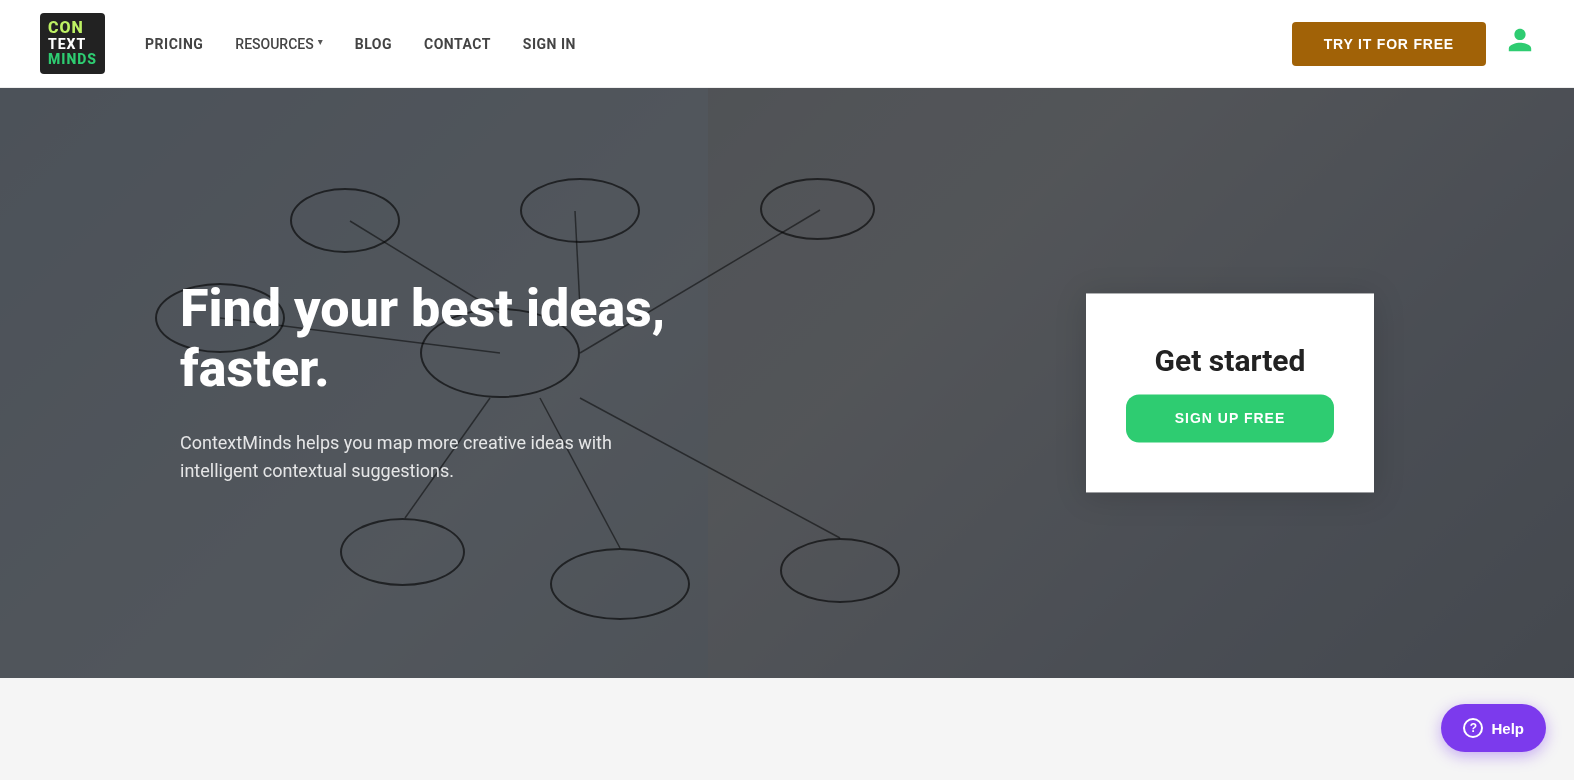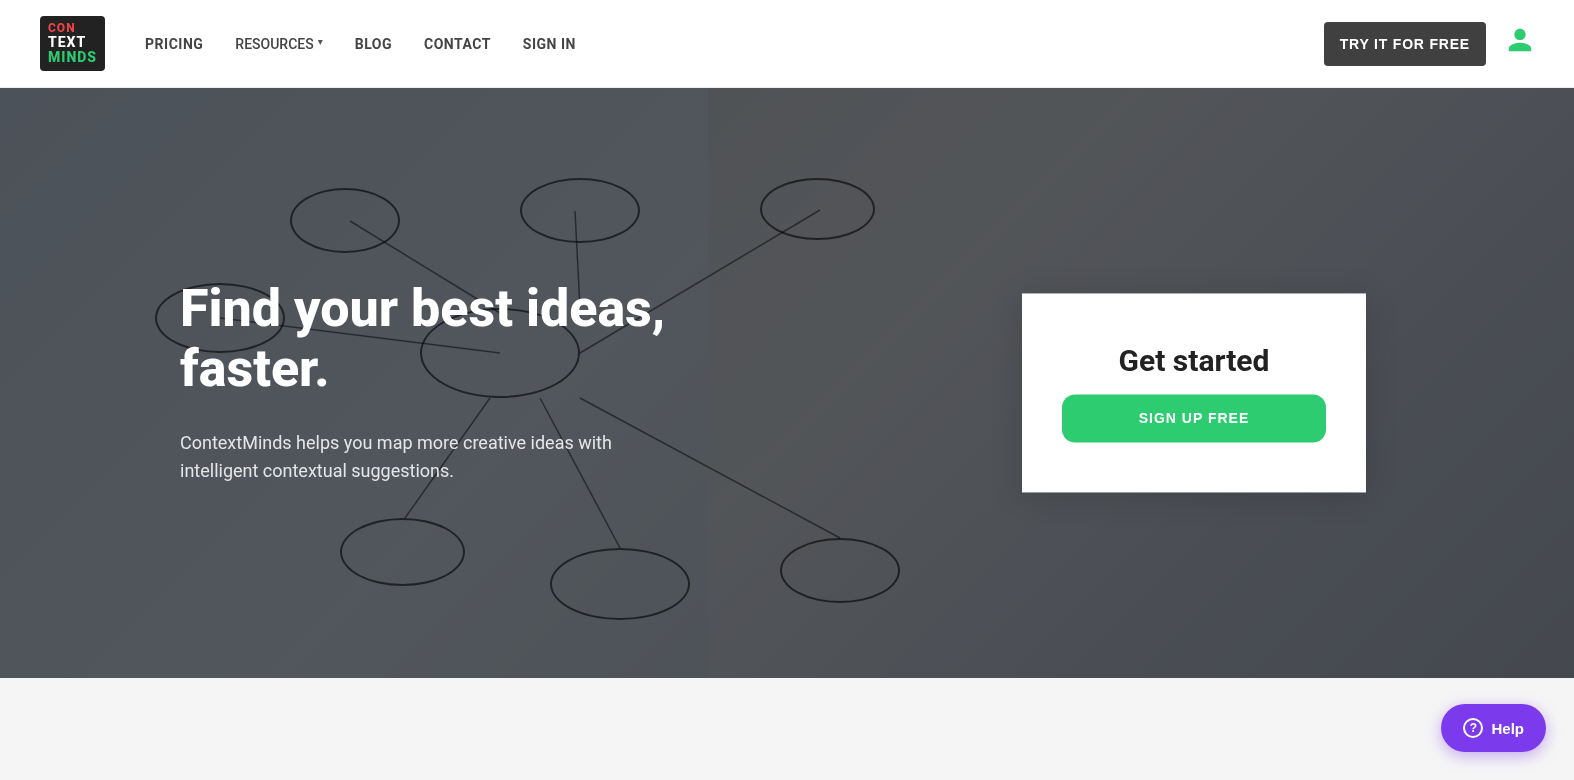--- a/index.html
+++ b/index.html
@@ -26,21 +26,21 @@
       display: flex;
       align-items: center;
       text-decoration: none;
     }
     .logo-box {
       background: #222;
       padding: 6px 8px;
       border-radius: 4px;
       line-height: 1.1;
     }
-    .logo-box .line1 { color: #ef4444; font-weight: 800; font-size: 12px; letter-spacing: 1px; }
+    .logo-box .line1 { color: #bef264; font-weight: 800; font-size: 16px; letter-spacing: 1px; }
     .logo-box .line2 { color: #fff; font-weight: 800; font-size: 14px; letter-spacing: 1px; }
     .logo-box .line3 { color: #2ecc71; font-weight: 800; font-size: 14px; letter-spacing: 1px; }
 
     .nav-links {
       display: flex;
       align-items: center;
       gap: 32px;
       list-style: none;
     }
     .nav-links a {
@@ -63,24 +63,24 @@
       font-size: 10px;
       color: #555;
     }
 
     .navbar-right {
       display: flex;
       align-items: center;
       gap: 20px;
     }
     .try-free-btn {
-      background: #404040;
+      background: #a16207;
       color: #fff;
       border: none;
-      padding: 14px 16px;
+      padding: 14px 32px;
       font-size: 14px;
       font-weight: 700;
       letter-spacing: 0.8px;
       cursor: pointer;
       border-radius: 4px;
       text-transform: uppercase;
     }
     .user-icon {
       color: #2ecc71;
       font-size: 28px;
@@ -149,26 +149,26 @@
     .hero-subtext {
       color: rgba(255,255,255,0.85);
       font-size: 18px;
       line-height: 1.6;
       max-width: 480px;
     }
 
     
     .get-started-card {
       position: absolute;
-      right: 208px;
+      right: 200px;
       top: 50%;
       transform: translateY(-45%);
       z-index: 6;
       background: #fff;
-      width: 344px;
+      width: 288px;
       padding: 50px 40px;
       text-align: center;
       box-shadow: 0 4px 30px rgba(0,0,0,0.15);
     }
     .card-title {
       font-size: 30px;
       font-weight: 700;
       color: #222;
       margin-bottom: 16px;
     }

